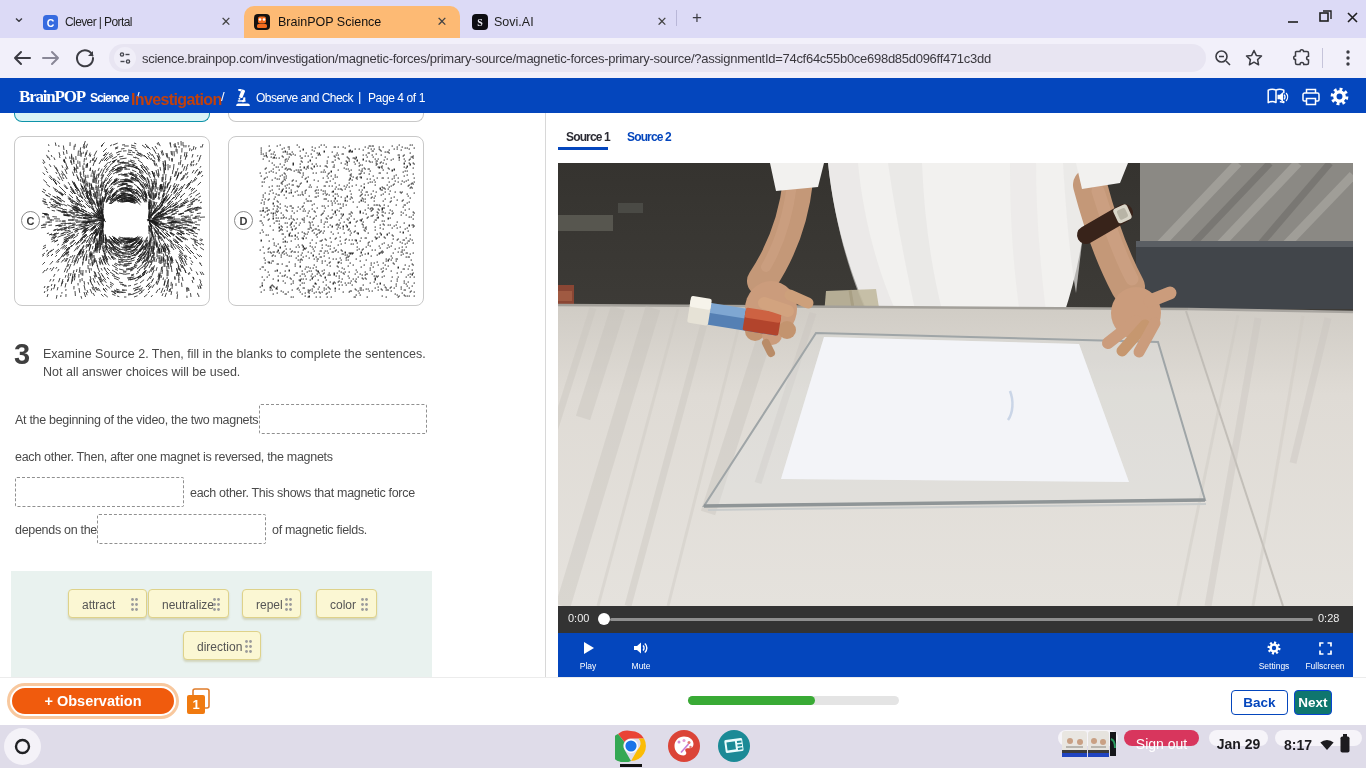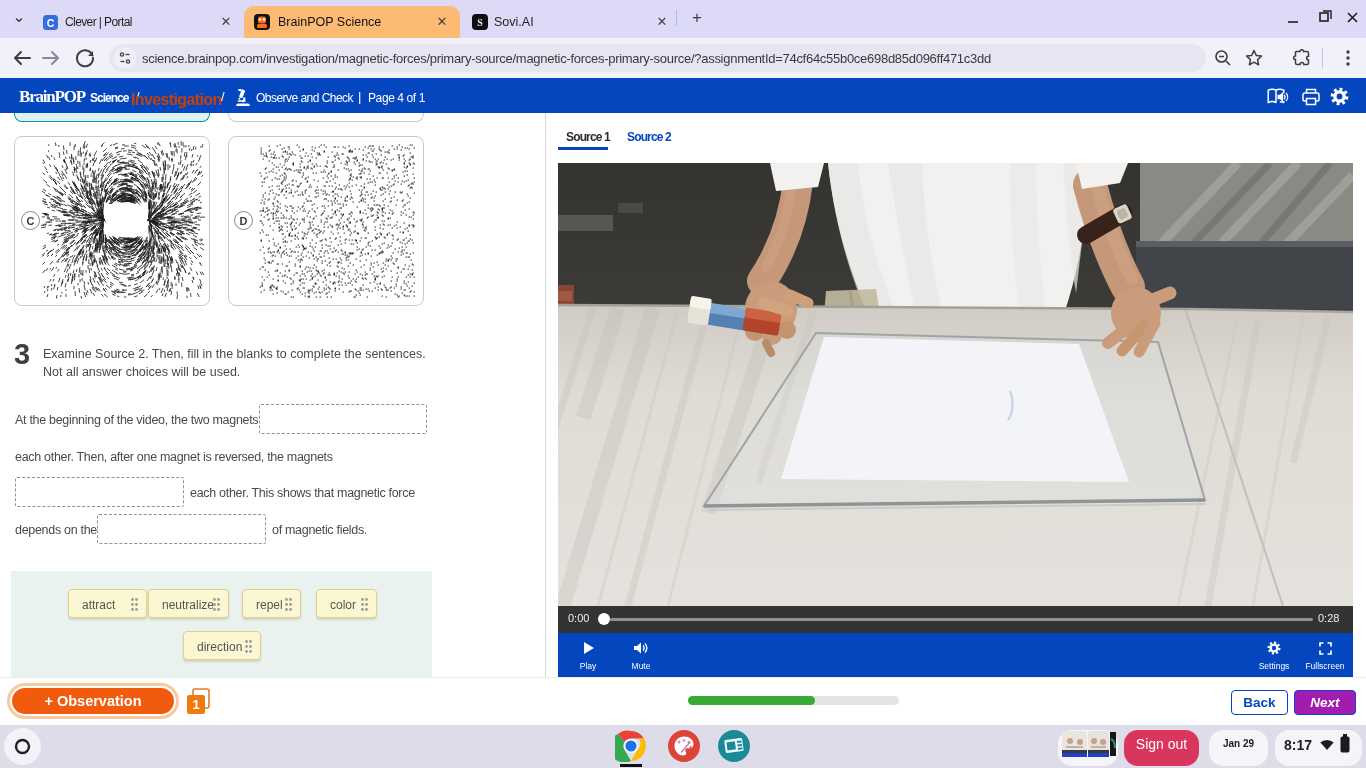--- a/index.html
+++ b/index.html
@@ -32,21 +32,21 @@
   .ctl { position:absolute; text-align:center; color:#fff; }
   .ctl .lab { font-size:8.5px; margin-top:2px; }
   
   #botbar { position:absolute; left:0; top:677px; width:1366px; height:48px; background:#fff; border-top:1px solid #ececec; }
   #progress { position:absolute; left:688px; top:696px; width:211px; height:9px; border-radius:5px; background:#e4e4e4; }
   #progfill { width:127px; height:9px; border-radius:5px; background:#39aa35; }
   .navbtn { position:absolute; top:690px; height:25px; border-radius:4px; font-weight:bold; font-size:13.5px; text-align:center; line-height:23px; }
   #obs { position:absolute; left:10px; top:686px; width:166px; height:30px; background:#f05b0d; border:2px solid #fff; outline:3px solid #f8c89e; border-radius:16px; color:#fff; font-weight:bold; font-size:14.5px; text-align:center; line-height:26px; }
   
   #shelf { position:absolute; left:0; top:725px; width:1366px; height:43px; background:#dfdce9; }
-  .pill { position:absolute; top:730px; height:36px; border-radius:14px; background:#f6f4f9; }
+  .pill { position:absolute; top:730px; height:16px; border-radius:14px; background:#f6f4f9; }
 </style>
 </head>
 <body>
 
 <div id="tabstrip"></div>
 <div id="tabsearch">⌄</div>
 <div class="tab" style="left:14px;width:230px;">
   <svg class="abs" style="left:29px;top:9px" width="15" height="15">
       <rect x="0" y="0" width="15" height="15" rx="3.5" fill="#376be0"></rect>
       <text x="7.5" y="11.5" font-size="10.5" font-weight="bold" fill="#fff" text-anchor="middle" font-family="Liberation Sans">C</text>
@@ -400,21 +400,21 @@
       <g stroke="#fff" stroke-width="1.7" fill="none">
         <path d="M1 4.5V1h3.5M8.5 1H12v3.5M12 8.5V12H8.5M4.5 12H1V8.5"></path>
       </g>
     </svg><div class="lab">Fullscreen</div></div>
 
 <div id="botbar"></div>
 <div id="progress">
     <div id="progfill"></div>
   </div>
 <div class="navbtn" style="left:1231px;width:57px;background:#fff;border:1.5px solid #0446bd;color:#0446bd;">Back</div>
-<div class="navbtn" style="left:1294px;width:62px;background:#a21caf;border:1.5px solid #0a46d2;color:#fff;font-style:italic;">Next</div>
+<div class="navbtn" style="left:1294px;width:38px;background:#0f766e;border:1.5px solid #0a46d2;color:#fff;">Next</div>
 <div id="obs">+ Observation</div>
 <svg class="abs" style="left:186px;top:688px" width="26" height="28">
     <rect x="7" y="1" width="16" height="19" rx="2" fill="#fff" stroke="#e07c2a" stroke-width="1.6"></rect>
     <rect x="1" y="7" width="18" height="19" rx="2" fill="#f07a10"></rect>
     <text x="10" y="21" font-size="13" font-weight="bold" fill="#fff" text-anchor="middle" font-family="Liberation Sans">1</text>
   </svg>
 
 <div id="shelf"></div>
 <div class="abs" style="left:4px;top:728px;width:37px;height:37px;border-radius:50%;background:#f4f2f8;"></div>
 <svg class="abs" style="left:14px;top:738px" width="17" height="17">
@@ -462,21 +462,21 @@
   <rect x="26" y="0" width="21" height="26" rx="3" fill="#e6e3de"></rect>
   <circle cx="32" cy="10" r="3" fill="#c9a084"></circle>
     <circle cx="41" cy="11" r="3" fill="#c9a084"></circle>
   <path d="M29 16h15" stroke="#b9b5ae" stroke-width="2"></path>
   <rect x="26" y="19" width="21" height="4" fill="#3a3a3a"></rect>
   <rect x="26" y="22" width="21" height="4" fill="#1f43c0"></rect>
   <rect x="48" y="1" width="6" height="24" fill="#15161a"></rect>
   <path d="M49 8c3 1 4 5 4 9" stroke="#2a9a60" stroke-width="2" fill="none"></path>
 </svg>
 <div class="pill" style="left:1124px;width:75px;background:#d8365d;color:#fff;font-size:14px;text-align:center;line-height:28px;">Sign out</div>
-<div class="pill" style="left:1209px;width:59px;color:#1c1b1f;font-size:10px;font-weight:bold;text-align:center;line-height:28px;">Jan 29</div>
+<div class="pill" style="left:1209px;width:59px;color:#1c1b1f;font-size:14px;font-weight:bold;text-align:center;line-height:28px;">Jan 29</div>
 <div class="pill" style="left:1275px;width:87px;"></div>
 <span class="abs" style="left:1284px;top:737px;color:#1c1b1f;font-size:14px;font-weight:bold;">8:17</span>
 <svg class="abs" style="left:1319px;top:737px" width="16" height="14">
     <path d="M8 13L1.4 5.6A9.6 9.6 0 0 1 14.6 5.6z" fill="#1c1b1f"></path>
   </svg>
 <svg class="abs" style="left:1340px;top:734px" width="10" height="19">
     <rect x="3" y="0" width="4" height="3" fill="#1c1b1f"></rect>
     <rect x="0.5" y="2.5" width="9" height="16" rx="1.8" fill="#1c1b1f"></rect>
   </svg>
 

